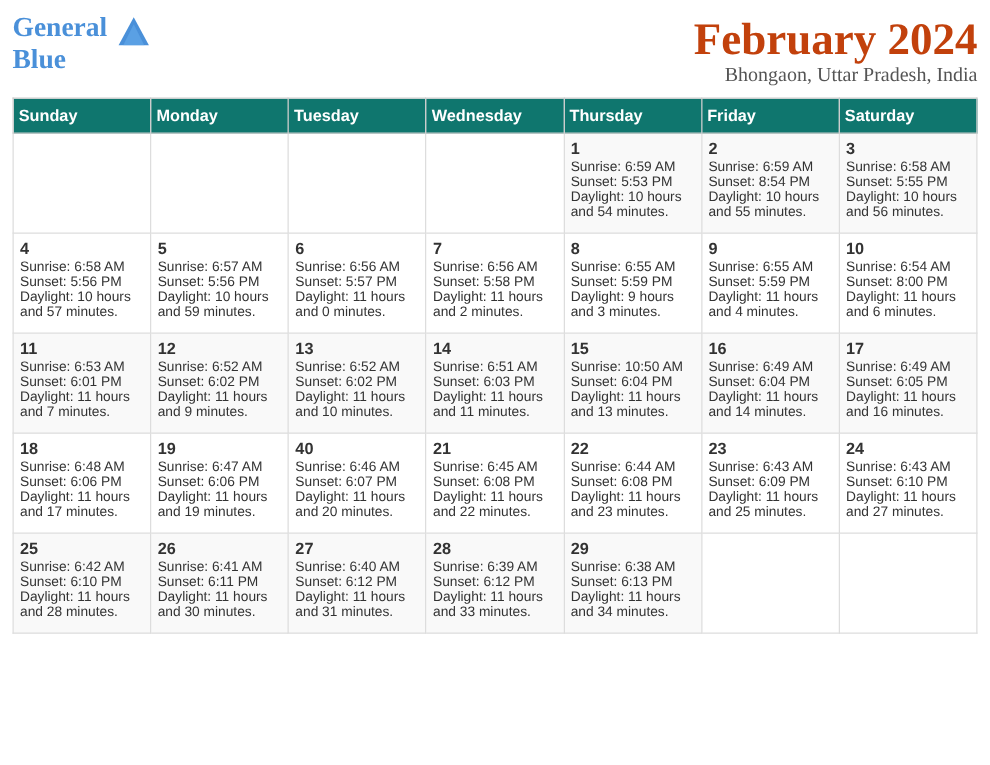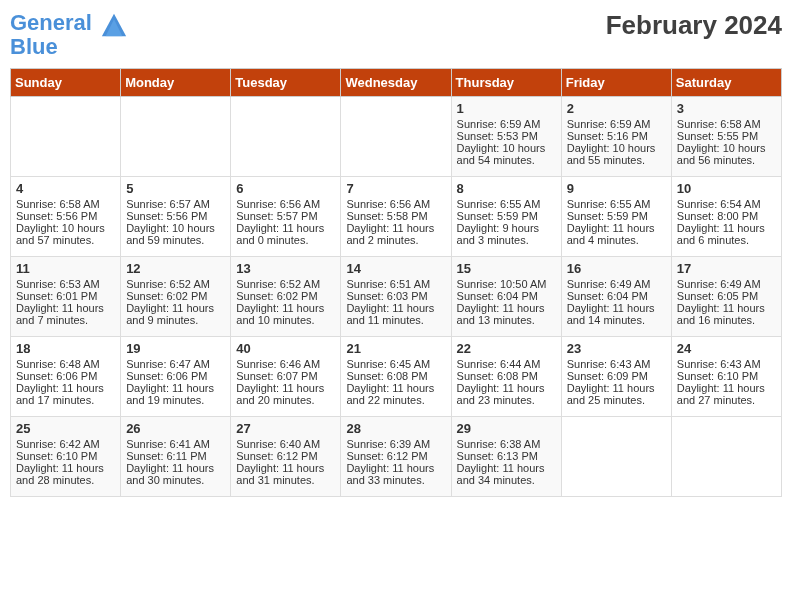--- a/index.html
+++ b/index.html
@@ -8,20 +8,21 @@
       background: #fff;
       width: 792px;
       min-height: 612px;
       padding: 10px;
     }
     .header {
       display: flex;
       align-items: flex-start;
       justify-content: space-between;
       margin-bottom: 8px;
+      font-family: Liberation Serif, serif;
     }
     .logo {
       display: flex;
       align-items: center;
     }
     .logo-text {
       font-size: 22px;
       font-weight: bold;
       color: #333;
       line-height: 1.1;
@@ -31,35 +32,35 @@
     }
     .logo-icon {
       width: 28px;
       height: 28px;
       margin-left: 2px;
     }
     .title-block {
       text-align: right;
     }
     .month-title {
-      font-size: 26px;
-      font-weight: bold;
-      color: #404040;
+      font-size: 36px;
+      font-weight: bold;
+      color: #c2410c;
     }
     .location-title {
       font-size: 16px;
       color: #555;
     }
     table {
       width: 100%;
       border-collapse: collapse;
       table-layout: fixed;
     }
     th {
-      background-color: #c2410c;
+      background-color: #0f766e;
       color: #fff;
       font-size: 13px;
       font-weight: bold;
       padding: 6px 4px;
       text-align: left;
       border: 1px solid #ccc;
     }
     td {
       vertical-align: top;
       padding: 4px 5px;
@@ -95,20 +96,21 @@
             <polygon points="2,28 15,4 28,28" fill="#4a90d9"></polygon>
             <polygon points="15,10 24,28 6,28" fill="#6ab0f0" opacity="0.5"></polygon>
           </svg>
         </div>
       </div>
       <div style="font-size:22px;font-weight:bold;color:#4a90d9;margin-top:-4px;">Blue</div>
     </div>
   </div>
   <div class="title-block">
     <div class="month-title">February 2024</div>
+    <div class="location-title">Bhongaon, Uttar Pradesh, India</div>
   </div>
 </div>
 
 <table>
   <thead>
     <tr>
     <th>Sunday</th>
         <th>Monday</th>
         <th>Tuesday</th>
         <th>Wednesday</th>
@@ -122,21 +124,21 @@
         <td class="empty-cell"></td>
         <td class="empty-cell"></td>
         <td class="empty-cell"></td>
         <td class="empty-cell"></td>
         <td><span class="day-num">1</span>
         <span>Sunrise: 6:59 AM</span><br>
         <span>Sunset: 5:53 PM</span><br>
         <span>Daylight: 10 hours and 54 minutes.</span></td>
         <td><span class="day-num">2</span>
         <span>Sunrise: 6:59 AM</span><br>
-        <span>Sunset: 5:16 PM</span><br>
+        <span>Sunset: 8:54 PM</span><br>
         <span>Daylight: 10 hours and 55 minutes.</span></td>
         <td><span class="day-num">3</span>
         <span>Sunrise: 6:58 AM</span><br>
         <span>Sunset: 5:55 PM</span><br>
         <span>Daylight: 10 hours and 56 minutes.</span></td>
       </tr>
       <tr>
         <td><span class="day-num">4</span>
         <span>Sunrise: 6:58 AM</span><br>
         <span>Sunset: 5:56 PM</span><br>

